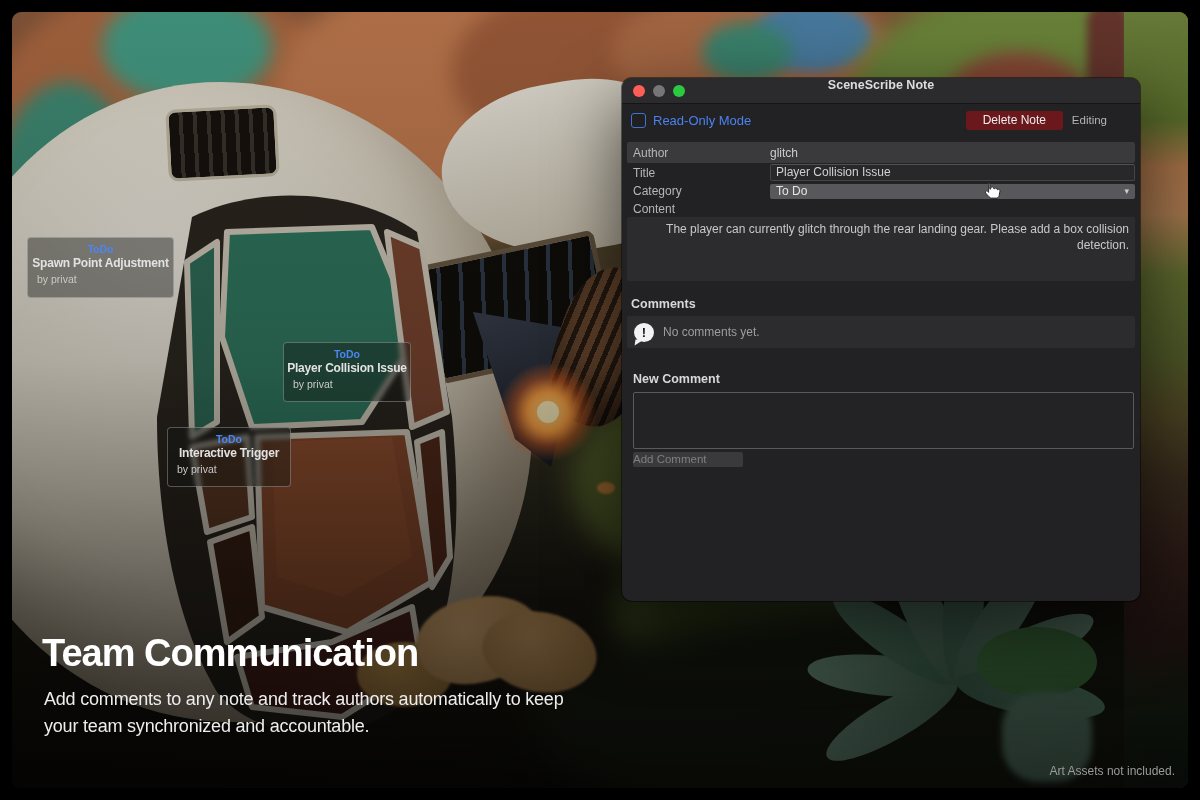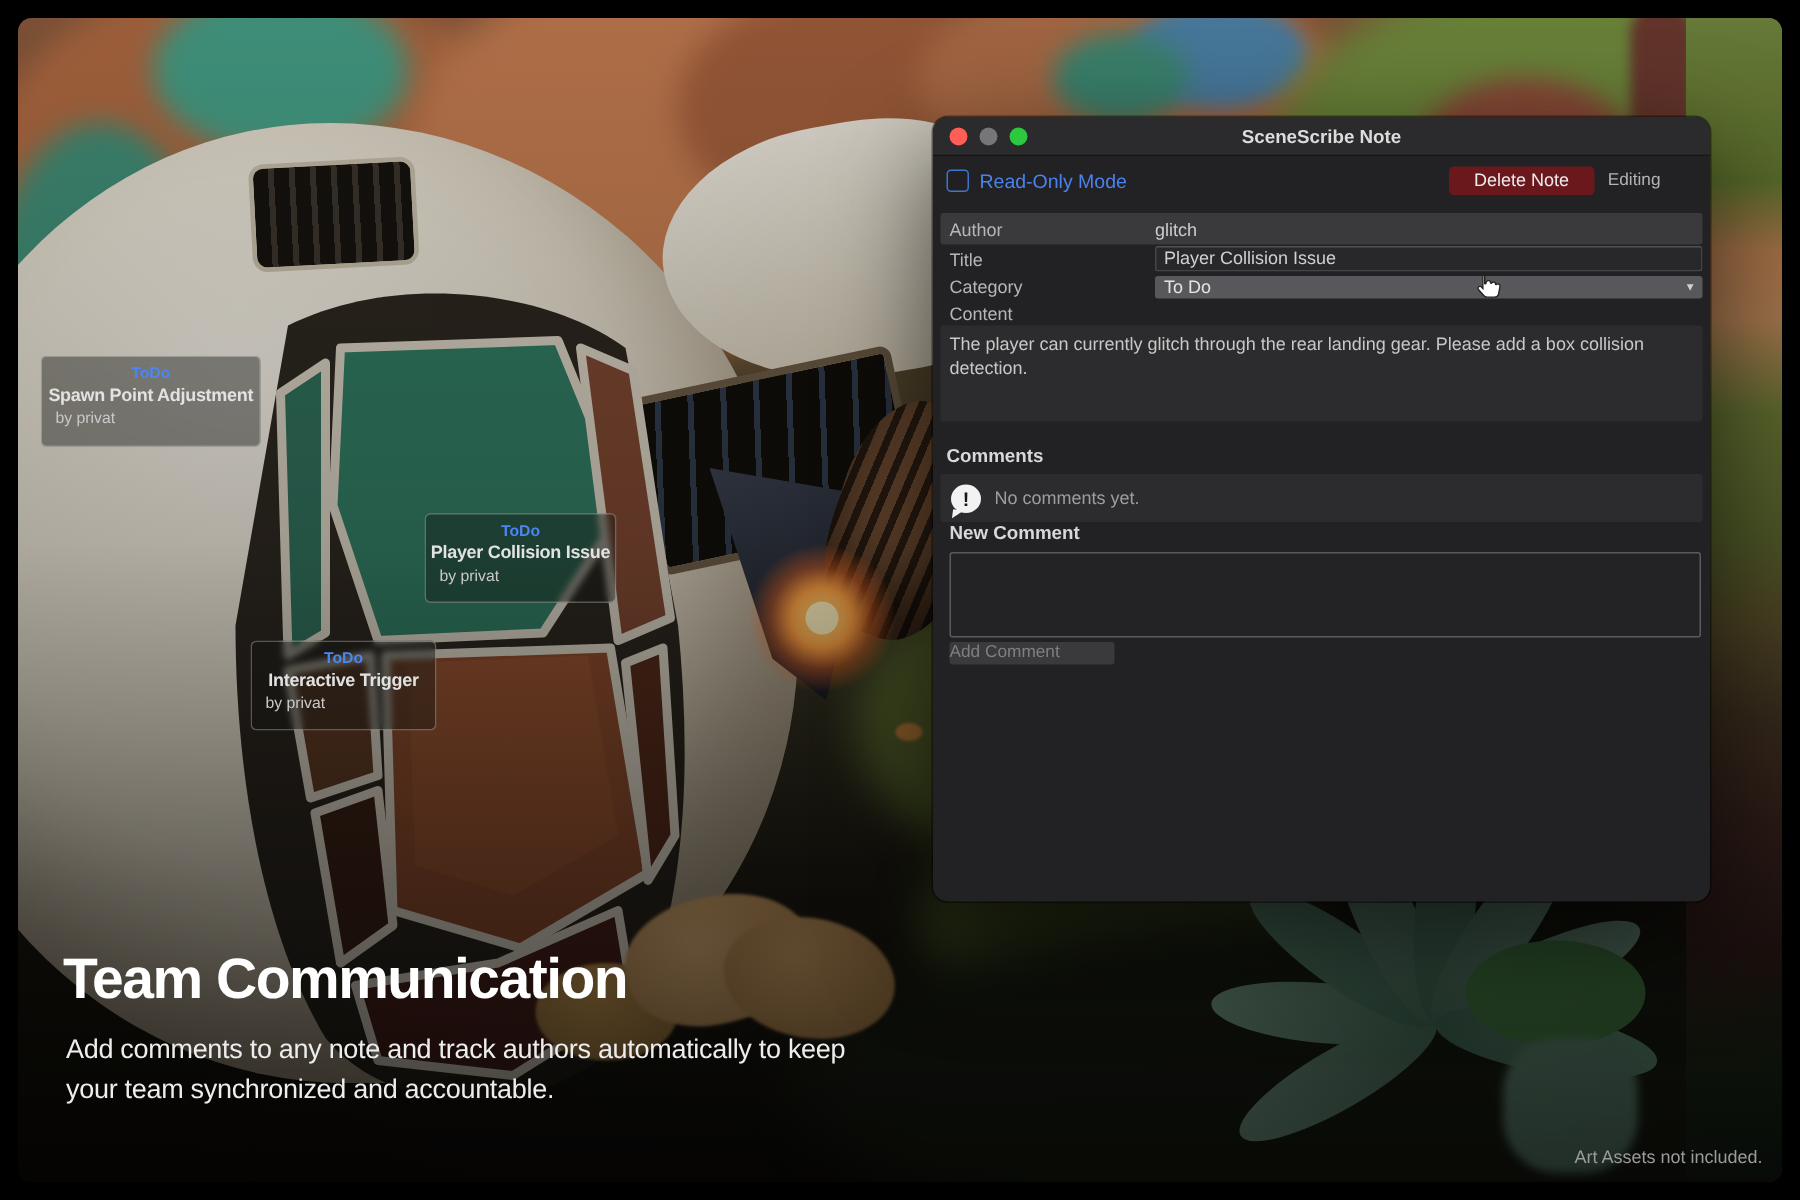--- a/index.html
+++ b/index.html
@@ -95,21 +95,21 @@
 
   
   #headline{left:30px;top:620px;font-size:38px;font-weight:bold;color:#ffffff;letter-spacing:-1px;}
   #subtext{left:32px;top:674px;font-size:18px;color:#ededed;line-height:27px;letter-spacing:-.2px;}
   #watermark{right:13px;top:752px;font-size:12px;color:#9b9b9b;}
 
   
   #win{position:absolute;left:622px;top:78px;width:518px;height:523px;background:#222224;border-radius:10px;
     box-shadow:0 25px 70px rgba(0,0,0,.6),0 0 0 1px rgba(0,0,0,.45);z-index:10;}
   #titlebar{position:relative;height:25px;background:#2b2b2d;border-radius:10px 10px 0 0;
-    border-bottom:1px solid #151517;display:flex;align-items:center;justify-content:center;}
+    border-bottom:1px solid #151517;display:flex;align-items:flex-start;justify-content:center;}
   #lights{position:absolute;left:11px;top:7px;display:flex;gap:8px;}
   .light{width:12px;height:12px;border-radius:50%;}
   #light-close{background:#ff5e57;}
   #light-min{background:#76767a;}
   #light-zoom{background:#2bc840;}
   #win-title{font-size:12.5px;font-weight:bold;color:#dcdcdc;}
 
   #toolbar{height:32px;display:flex;align-items:center;padding:0 0 0 9px;}
   #readonly-box{width:13px;height:13px;border:1.5px solid #3e74d0;border-radius:3px;background:#202022;}
   #readonly-label{margin-left:7px;font-size:13px;color:#4a82ee;}
@@ -125,30 +125,30 @@
   #author-value{font-size:12px;color:#cdcdcd;}
   #row-title{height:19px;}
   #title-input{flex:1;height:15px;border:1px solid #454548;border-top-color:#515154;background:#28282a;
     border-radius:2px;padding:0 5px;font-size:12px;color:#d0d0d0;line-height:15px;}
   #row-category{height:18px;}
   #category-dd{flex:1;height:15px;background:#58585c;border-radius:2px;display:flex;align-items:center;
     padding:0 6px;font-size:12px;color:#e4e4e4;}
   #dd-arrow{margin-left:auto;font-size:9px;color:#cfcfcf;}
   #row-contentlabel{height:17px;}
   #content-box{height:56px;background:#2c2c2e;border-radius:2px;padding:4px 6px;font-size:12px;
-    color:#c8c8c8;line-height:1.35;}
+    color:#c8c8c8;line-height:1.35;text-align:right;}
   .section-label{margin:16px 0 0 4px;font-size:12.5px;font-weight:bold;color:#d8d8d8;}
   #comments-box{margin-top:5px;height:32px;background:#2c2c2e;border-radius:2px;display:flex;
     align-items:center;padding-left:7px;}
   #bubble{position:relative;width:20px;height:19px;background:#f2f2f2;border-radius:50%;
     display:flex;align-items:center;justify-content:center;font-size:13px;font-weight:bold;color:#161616;}
   #bubble::after{content:"";position:absolute;left:1px;bottom:-4px;width:0;height:0;
     border-left:7px solid #f2f2f2;border-bottom:6px solid transparent;transform:rotate(8deg);}
   #no-comments{margin-left:9px;font-size:12px;color:#9d9da0;}
-  #newcomment-label{margin:0 0 0 6px;font-size:12.5px;font-weight:bold;color:#d8d8d8;}
+  #newcomment-label{margin:24px 0 0 6px;font-size:12.5px;font-weight:bold;color:#d8d8d8;}
   #newcomment-box{margin:6px 1px 0 6px;height:55px;border:1px solid #5a5a5e;background:#232325;border-radius:2px;}
   #addcomment-btn{margin:3px 0 0 6px;width:110px;height:15px;background:#3a3a3d;border-radius:2px;
     font-size:11.5px;color:#7f7f83;line-height:15px;}
 
   #cursor{position:absolute;left:981px;top:181px;z-index:30;}
 </style>
 </head>
 <body>
 
 <div id="scene">

